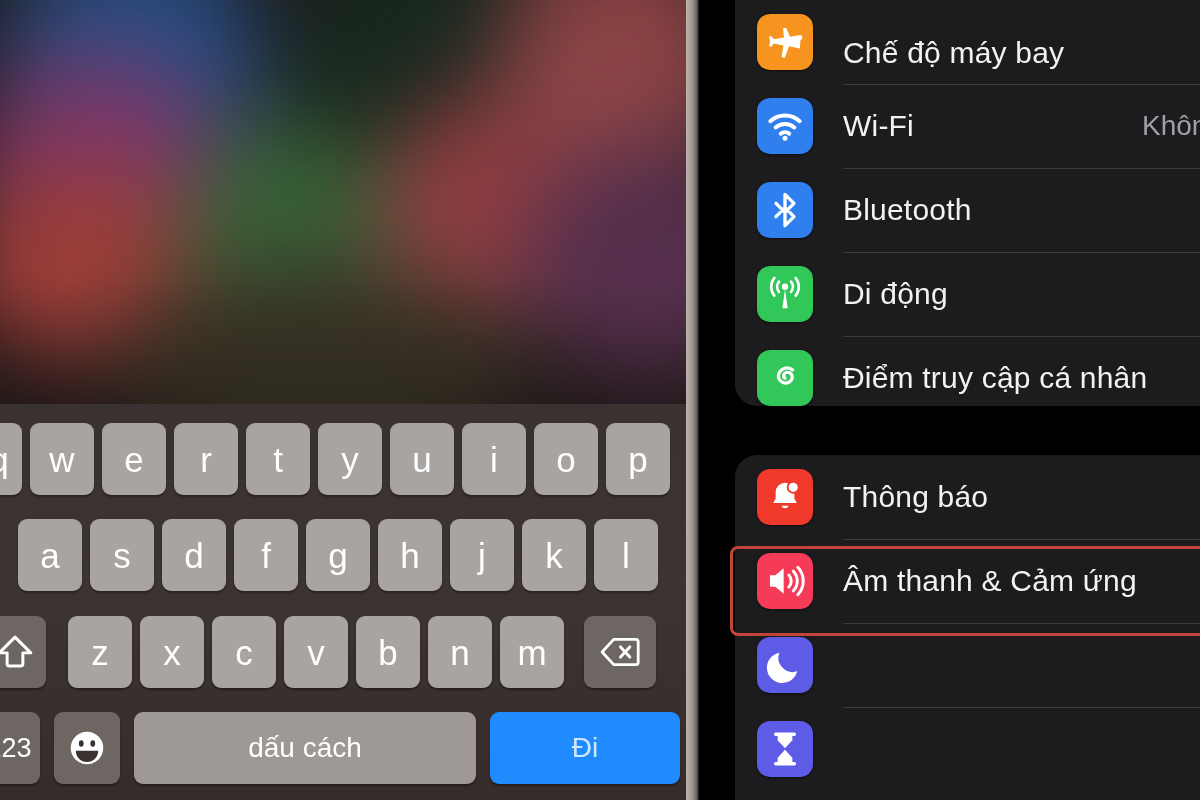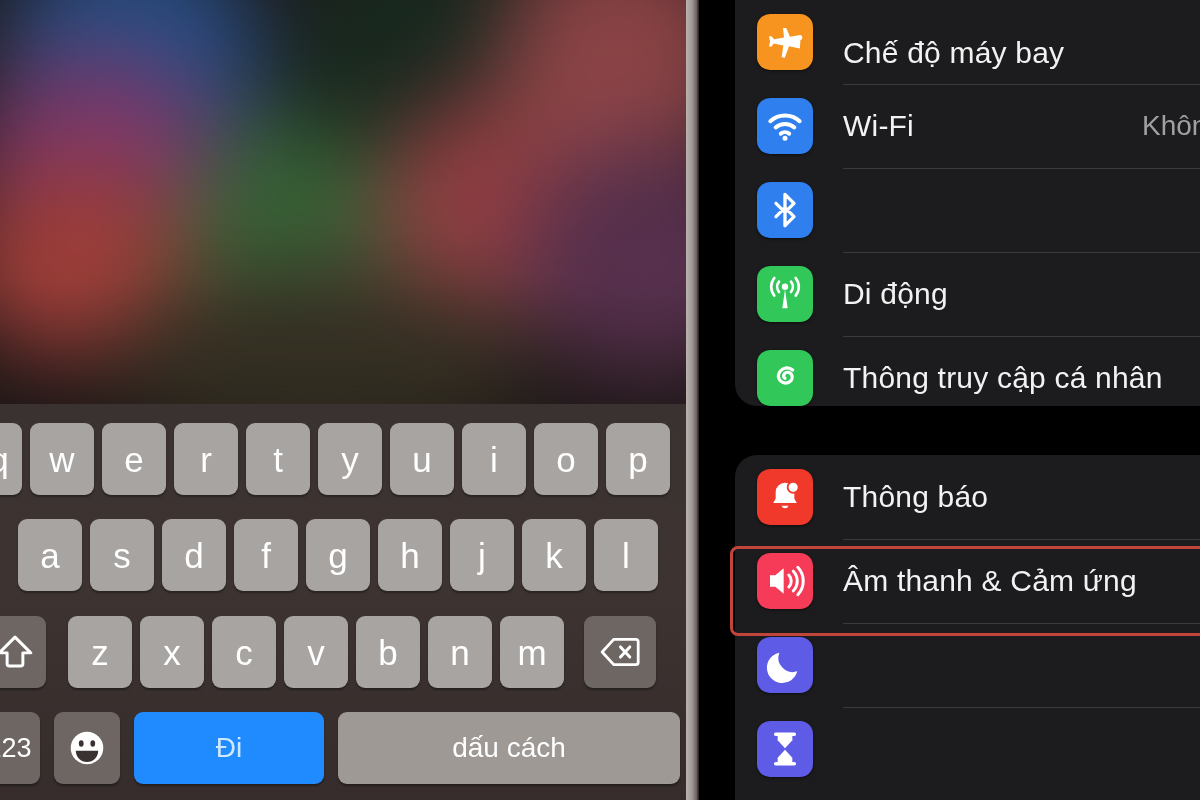--- a/index.html
+++ b/index.html
@@ -262,22 +262,22 @@
       <div class="kb-row r4">
         <div class="key dark num" style="width:62px;margin-left:-22px;">123</div>
         <div class="key dark emoji" style="width:66px;margin-left:14px;">
           <svg class="kb-svg" viewBox="0 0 24 24">
             <circle cx="12" cy="12" r="9.3" fill="#ffffff"></circle>
             <ellipse cx="8.7" cy="9.4" rx="1.35" ry="1.9" fill="#3a3230"></ellipse>
             <ellipse cx="15.3" cy="9.4" rx="1.35" ry="1.9" fill="#3a3230"></ellipse>
             <path d="M5.6 13.6 h12.8 a6.4 6.4 0 0 1-12.8 0 Z" fill="#3a3230"></path>
           </svg>
         </div>
+        <div class="key space" style="width:342px;margin-left:14px;">dấu cách</div>
         <div class="key go" style="width:190px;margin-left:14px;">Đi</div>
-        <div class="key space" style="width:342px;margin-left:14px;">dấu cách</div>
       </div>
 
     </div>
   </div>
 
   <div id="divider"></div>
   <div id="divider-dark"></div>
 
   <div id="right-panel">
 
@@ -304,20 +304,21 @@
         <span class="slabel">Wi-Fi</span>
         <span class="svalue">Không</span>
       </div>
 
       <div class="srow">
         <div class="sicon" style="background:#2f7fee">
           <svg viewBox="0 0 24 24">
             <path d="M12 2.6 L17.4 8 L12 13.4 L12 2.6 Z M12 10.6 L17.4 16 L12 21.4 L12 10.6 Z M12 10.6 L12 13.4 M6.6 8 L12 13.4 M6.6 16 L12 10.6" fill="none" stroke="#ffffff" stroke-width="2" stroke-linejoin="round" stroke-linecap="round"></path>
           </svg>
         </div>
+        <span class="slabel">Bluetooth</span>
       </div>
 
       <div class="srow">
         <div class="sicon" style="background:#32c759">
           <svg viewBox="0 0 24 24">
             <circle cx="12" cy="7.6" r="1.9" fill="#fff"></circle>
             <path d="M12 9.2 L10.4 20.6 h3.2 Z" fill="#fff"></path>
             <path d="M8.4 4.6 a5 5 0 0 0 0 6.2" fill="none" stroke="#fff" stroke-width="1.6" stroke-linecap="round"></path>
             <path d="M15.6 4.6 a5 5 0 0 1 0 6.2" fill="none" stroke="#fff" stroke-width="1.6" stroke-linecap="round"></path>
             <path d="M5.6 2.4 a8.4 8.4 0 0 0 0 10.6" fill="none" stroke="#fff" stroke-width="1.6" stroke-linecap="round"></path>
@@ -326,21 +327,21 @@
         </div>
         <span class="slabel">Di động</span>
       </div>
 
       <div class="srow">
         <div class="sicon" style="background:#32c759">
           <svg viewBox="0 0 24 24">
             <path d="M16.6 7.2 a5.2 5.2 0 0 0-8.3 2.3 a4.2 4.2 0 0 0 1.1 4.4 a4.4 4.4 0 0 0 6.2-0.3 a3.2 3.2 0 0 0-0.5-4.6 a2.6 2.6 0 0 0-3.5 0.5 a2 2 0 0 0 0.4 2.7" fill="none" stroke="#ffffff" stroke-width="1.9" stroke-linecap="round" stroke-linejoin="round"></path>
           </svg>
         </div>
-        <span class="slabel">Thông truy cập cá nhân</span>
+        <span class="slabel">Điểm truy cập cá nhân</span>
       </div>
     </div>
 
     <div class="settings-group" id="group-system">
 
       <div class="srow">
         <div class="sicon" style="background:#f0392b">
           <svg viewBox="0 0 24 24">
             <path d="M12 3.4 a5.6 5.6 0 0 0-5.6 5.6 v4 l-1.5 2.6 h14.2 l-1.5-2.6 v-4 A5.6 5.6 0 0 0 12 3.4 Z" fill="#ffffff"></path>
             <path d="M9.9 17.2 a2.2 2.2 0 0 0 4.2 0 Z" fill="#ffffff"></path>

